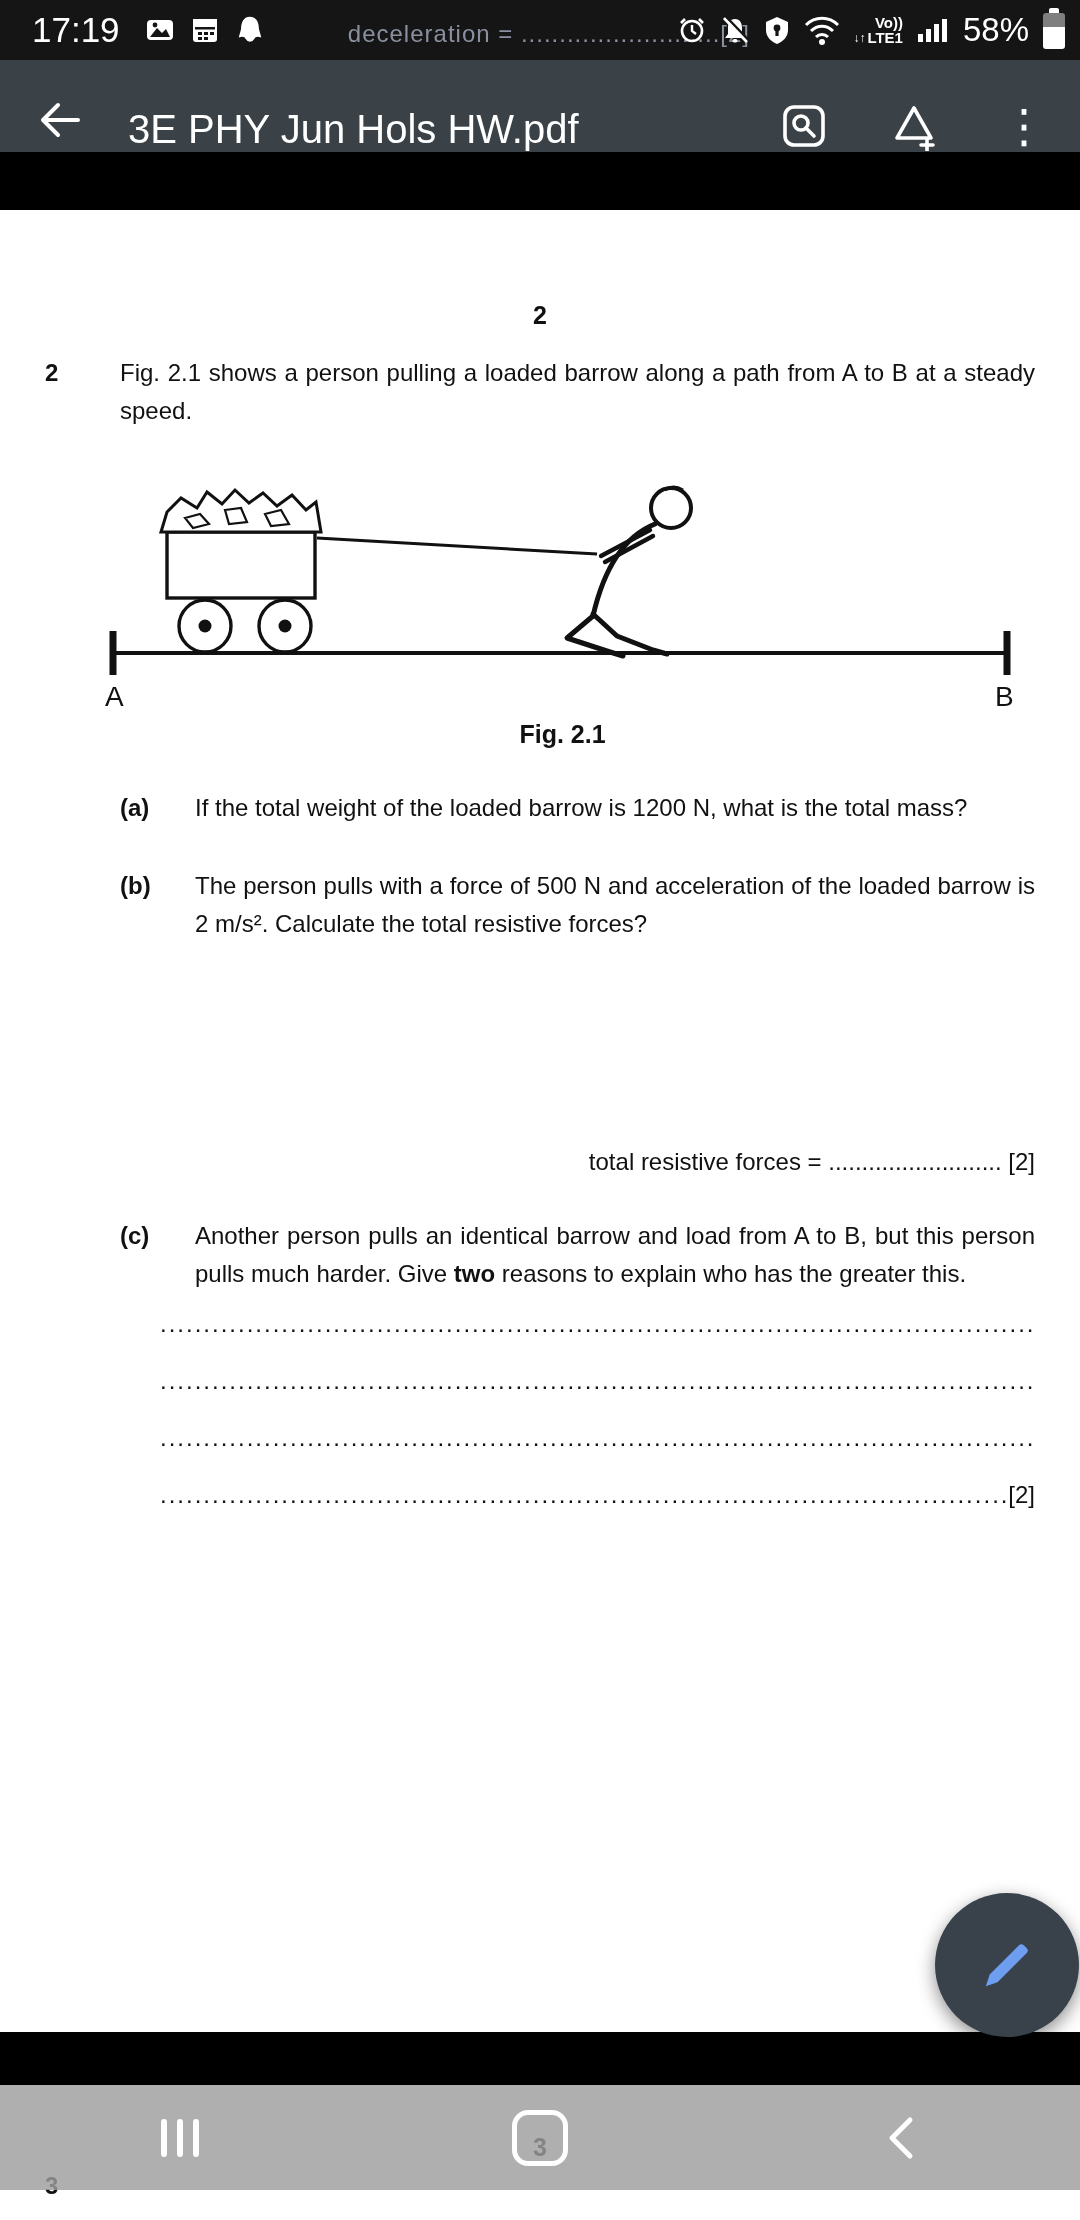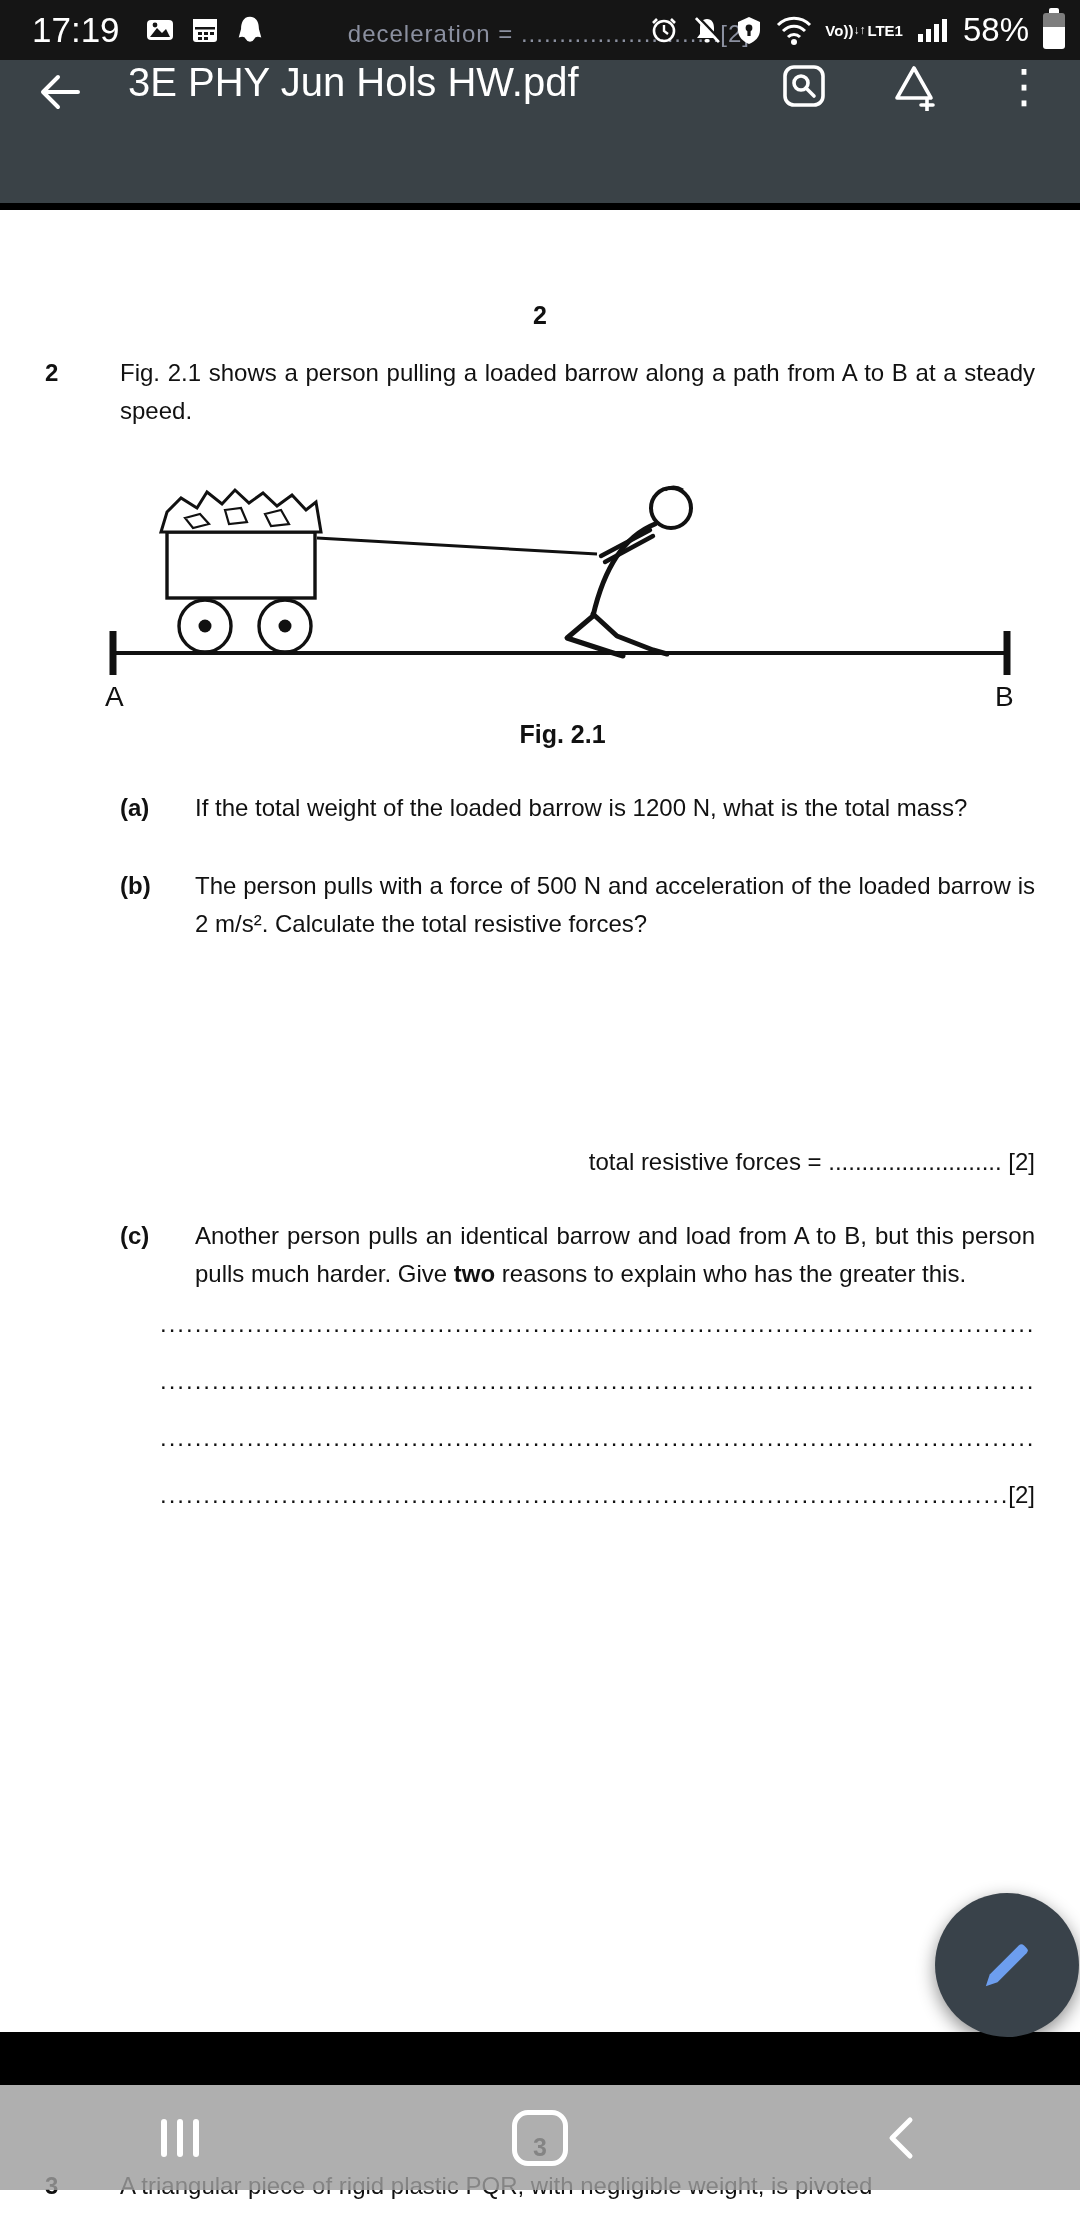--- a/index.html
+++ b/index.html
@@ -16,36 +16,36 @@
     padding:0 14px 0 32px; color:#fff;
   }
   .behind-status-text {
     position:absolute; top:20px; right:330px; color:#8b90a0; font-size:24px;
     z-index:1; white-space:nowrap; letter-spacing:1px;
   }
   .sb-left { display:flex; align-items:center; gap:14px; z-index:2;text-align:center; }
   .sb-time { font-size:35px; font-weight:400; margin-right:10px; }
   .sb-right { margin-left:auto; display:flex; align-items:center; gap:13px; z-index:2; }
   .sb-icon { display:flex; align-items:center; }
-  .volte-stack { display:flex; flex-direction:row; align-items:flex-end; line-height:1; }
+  .volte-stack { display:flex; flex-direction:column; align-items:flex-end; line-height:1; }
   .volte-stack .vo { font-size:15px; font-weight:bold; }
   .lte-row { display:flex; align-items:center; gap:2px; }
   .lte-row .arrows { font-size:12px; }
   .lte-row .lte { font-size:15px; font-weight:bold; }
   .sb-batt-pct { font-size:33px; }
   .battery { position:relative; width:24px; height:44px; display:flex; flex-direction:column; align-items:center; }
   .battery .tip { width:10px; height:5px; background:#fff; border-radius:2px 2px 0 0; }
   .battery .body { width:22px; height:36px; border-radius:3px; overflow:hidden; display:flex; flex-direction:column; }
   .battery .empty { flex:0 0 14px; background:rgba(255,255,255,0.45); }
   .battery .fill { flex:1; background:#fff; }
 
   
   .app-bar {
-    position:absolute; top:60px; left:0; width:1080px; height:143px;
-    background:#3a4247; z-index:10; display:flex; align-items:flex-start;
+    position:absolute; top:60px; left:0; width:1080px; height:92px;
+    background:#3a4247; z-index:10; display:flex; align-items:flex-end;
     padding:0 30px 0 28px; color:#fff;
   }
   .back-btn { width:64px; height:64px; display:flex; align-items:center; justify-content:center; cursor:pointer; }
   .app-title {
     font-size:40px; font-weight:400; margin-left:36px; white-space:nowrap;
     overflow:hidden; text-overflow:ellipsis; max-width:580px;
   }
   .app-actions { margin-left:auto; display:flex; align-items:center; gap:58px; }
   .action-btn { width:52px; height:52px; display:flex; align-items:center; justify-content:center; cursor:pointer; }
   .overflow-glyph { font-size:46px; line-height:1; color:#fff; }
@@ -297,21 +297,20 @@
 <div class="fab">
   <svg width="58" height="58" viewBox="0 0 52 52">
     <path d="M7 45 L10.5 34.5 L36.5 8.5 a3.4 3.4 0 0 1 4.8 0 l2.2 2.2 a3.4 3.4 0 0 1 0 4.8 L17.5 41.5 Z" fill="#6d9eef"></path>
   </svg>
 </div>
 
 <div class="pdf-page3">
   <div class="p3-num">3</div>
   <div class="p3-line">
     <span class="p3-qnum">3</span>
-    <span>A triangular piece of rigid plastic PQR, with negligible weight, is pivoted</span>
   </div>
 </div>
 
 <div class="nav-bar">
   <div class="nav-slot">
     <span class="recents-icon">
         <i></i>
         <i></i>
         <i></i>
       </span>

